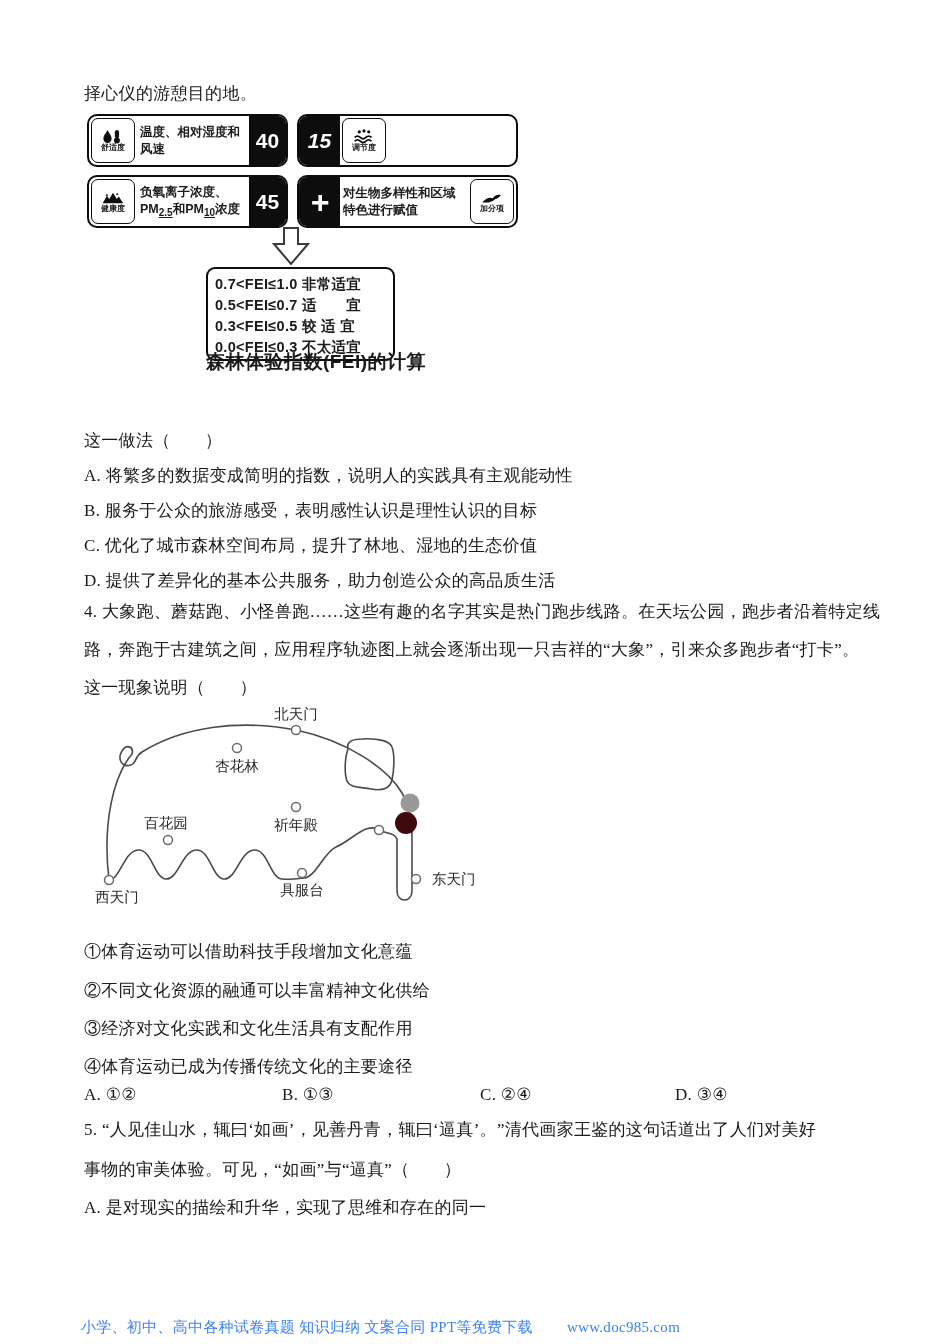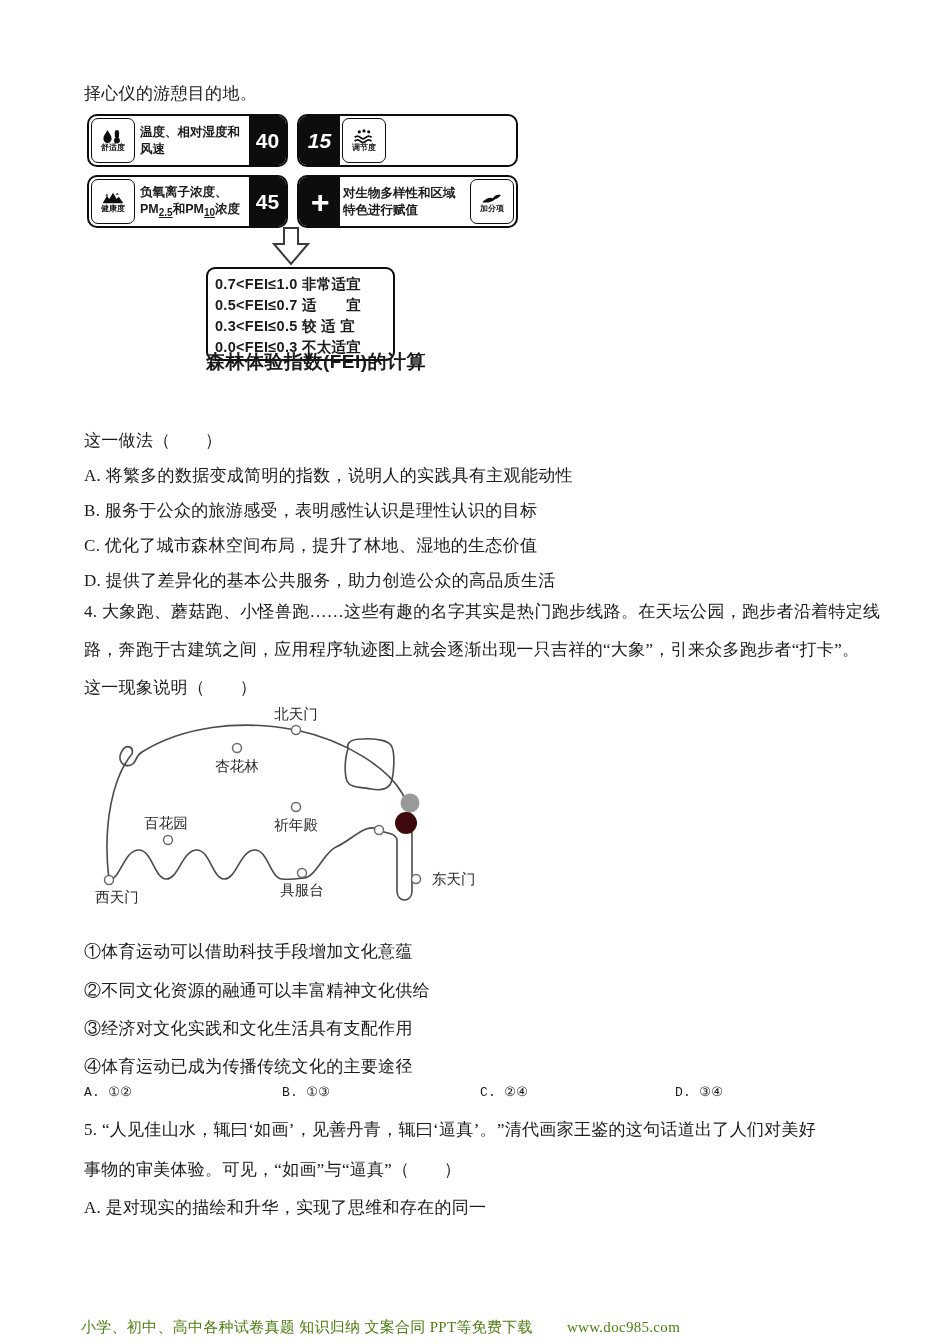--- a/index.html
+++ b/index.html
@@ -35,24 +35,24 @@
   #fei-caption{position:absolute;left:197px;top:349px;width:238px;text-align:center;
                font-family:"Liberation Sans","DejaVu Sans",sans-serif;
                font-weight:bold;font-size:19px;letter-spacing:0.5px;}
 
   
   #map-wrap{position:absolute;left:90px;top:697px;}
   #map-wrap text{font-family:"Liberation Serif","DejaVu Serif",serif;font-size:14.5px;fill:#2a2a2a;}
 
   
   #q4-choices{position:absolute;left:84px;top:1084px;width:780px;height:24px;}
-  #q4-choices span{position:absolute;font-size:13px;letter-spacing:0.3px;font-family:Liberation Mono, monospace;}
+  #q4-choices span{position:absolute;font-size:17px;letter-spacing:0.3px;}
 
   #footer{position:absolute;left:0;top:1318px;width:761px;text-align:center;
-          font-size:15px;color:#4d7c0f;letter-spacing:0.3px;}
+          font-size:15px;color:#3b82f6;letter-spacing:0.3px;}
   #footer .site{margin-left:34px;}
 </style>
 </head>
 <body>
 
 <div id="canvas">
 
   <div class="line" style="top:82px;">择心仪的游憩目的地。</div>
 
   <div id="fei-diagram">

